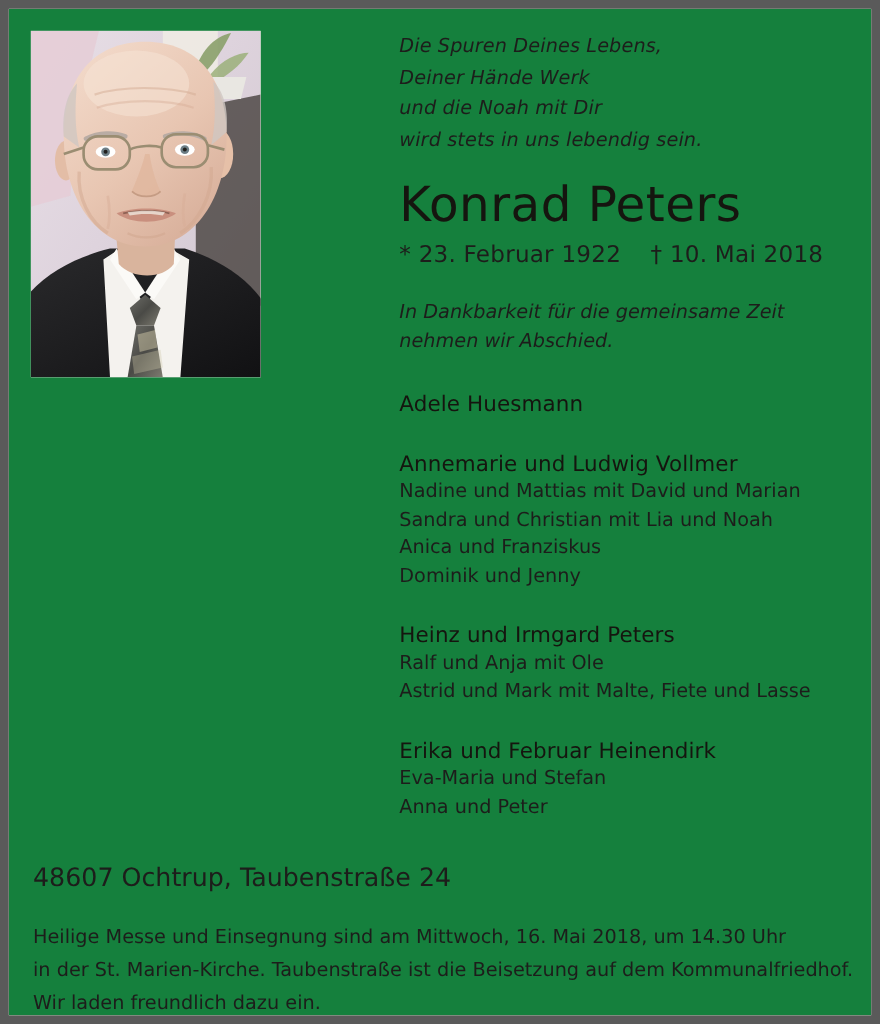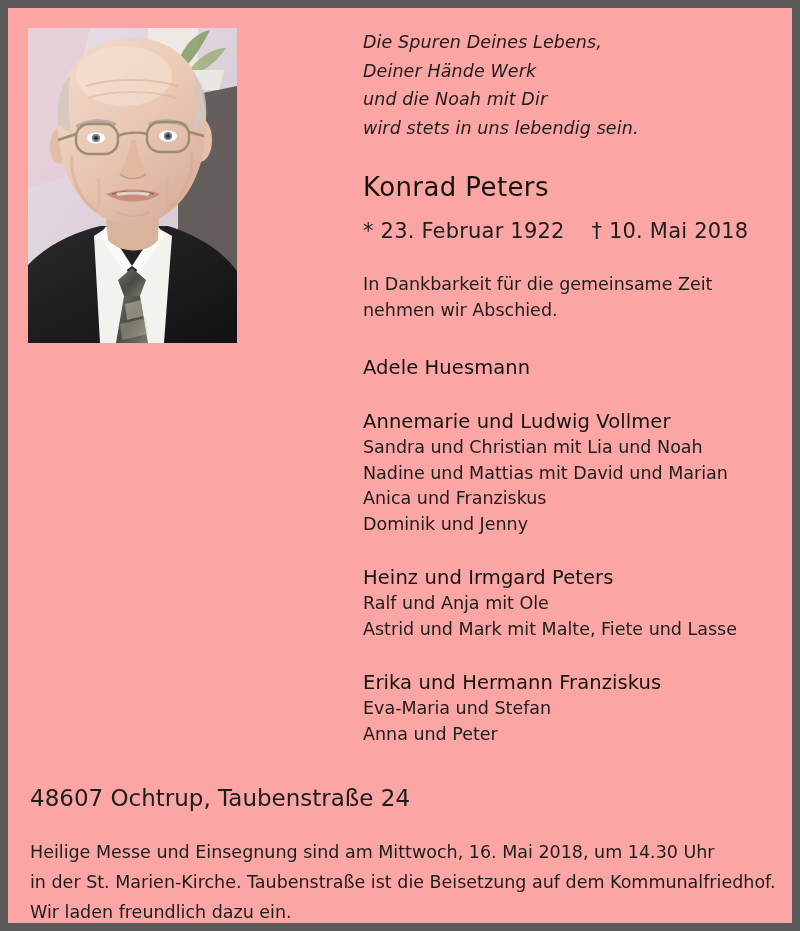--- a/index.html
+++ b/index.html
@@ -17,21 +17,21 @@
     box-sizing: border-box;
     border: 8px solid #5a5a5a;
     background: #fdfdf0;
     overflow: hidden;
   }
   .inner {
     position: relative;
     width: 100%;
     height: 100%;
     box-sizing: border-box;
-    background: #fca5a5;
+    background: #15803d;
   }
 
   
   .photo-wrap {
     position: absolute;
     left: 20px;
     top: 20px;
     width: 209px;
     height: 315px;
     overflow: hidden;
@@ -55,42 +55,42 @@
     font-style: italic;
     font-size: 17.5px;
     line-height: 28.5px;
     color: #1d1d1b;
     letter-spacing: 0.1px;
   }
   .verse div { white-space: nowrap; }
 
   .name {
     margin-top: 24px;
-    font-size: 26px;
+    font-size: 44px;
     line-height: 42px;
     color: #15150f;
     letter-spacing: 0.4px;
     font-weight: 400;
   }
   .dates {
     margin-top: 12px;
     font-size: 21px;
     line-height: 22px;
     color: #1d1d1b;
     letter-spacing: 0.2px;
   }
   .dates .gap { display: inline-block; width: 13px; }
 
   .thanks {
     margin-top: 29px;
     font-size: 17.5px;
     line-height: 26px;
     color: #1d1d1b;
   }
-  .thanks div { white-space: nowrap; }
+  .thanks div { white-space: nowrap; font-style: italic; }
 
   .family-block { margin-top: 27px; }
   .family-block.first { margin-top: 31px; }
   .fam-head {
     font-size: 19.5px;
     line-height: 27px;
     color: #15150f;
     letter-spacing: 0.1px;
     white-space: nowrap;
   }
@@ -251,34 +251,34 @@
         <div>In Dankbarkeit für die gemeinsame Zeit</div>
         <div>nehmen wir Abschied.</div>
       </div>
 
       <div class="family-block first">
         <div class="fam-head">Adele Huesmann</div>
       </div>
 
       <div class="family-block">
         <div class="fam-head">Annemarie und Ludwig Vollmer</div>
+        <div class="fam-line">Nadine und Mattias mit David und Marian</div>
         <div class="fam-line">Sandra und Christian mit Lia und Noah</div>
-        <div class="fam-line">Nadine und Mattias mit David und Marian</div>
         <div class="fam-line">Anica und Franziskus</div>
         <div class="fam-line">Dominik und Jenny</div>
       </div>
 
       <div class="family-block">
         <div class="fam-head">Heinz und Irmgard Peters</div>
         <div class="fam-line">Ralf und Anja mit Ole</div>
         <div class="fam-line">Astrid und Mark mit Malte, Fiete und Lasse</div>
       </div>
 
       <div class="family-block">
-        <div class="fam-head">Erika und Hermann Franziskus</div>
+        <div class="fam-head">Erika und Februar Heinendirk</div>
         <div class="fam-line">Eva-Maria und Stefan</div>
         <div class="fam-line">Anna und Peter</div>
       </div>
 
     </div>
 
     <div class="footer">
       <div class="address">48607 Ochtrup, Taubenstraße 24</div>
       <div class="service">
         <div>Heilige Messe und Einsegnung sind am Mittwoch, 16. Mai 2018, um 14.30 Uhr</div>

